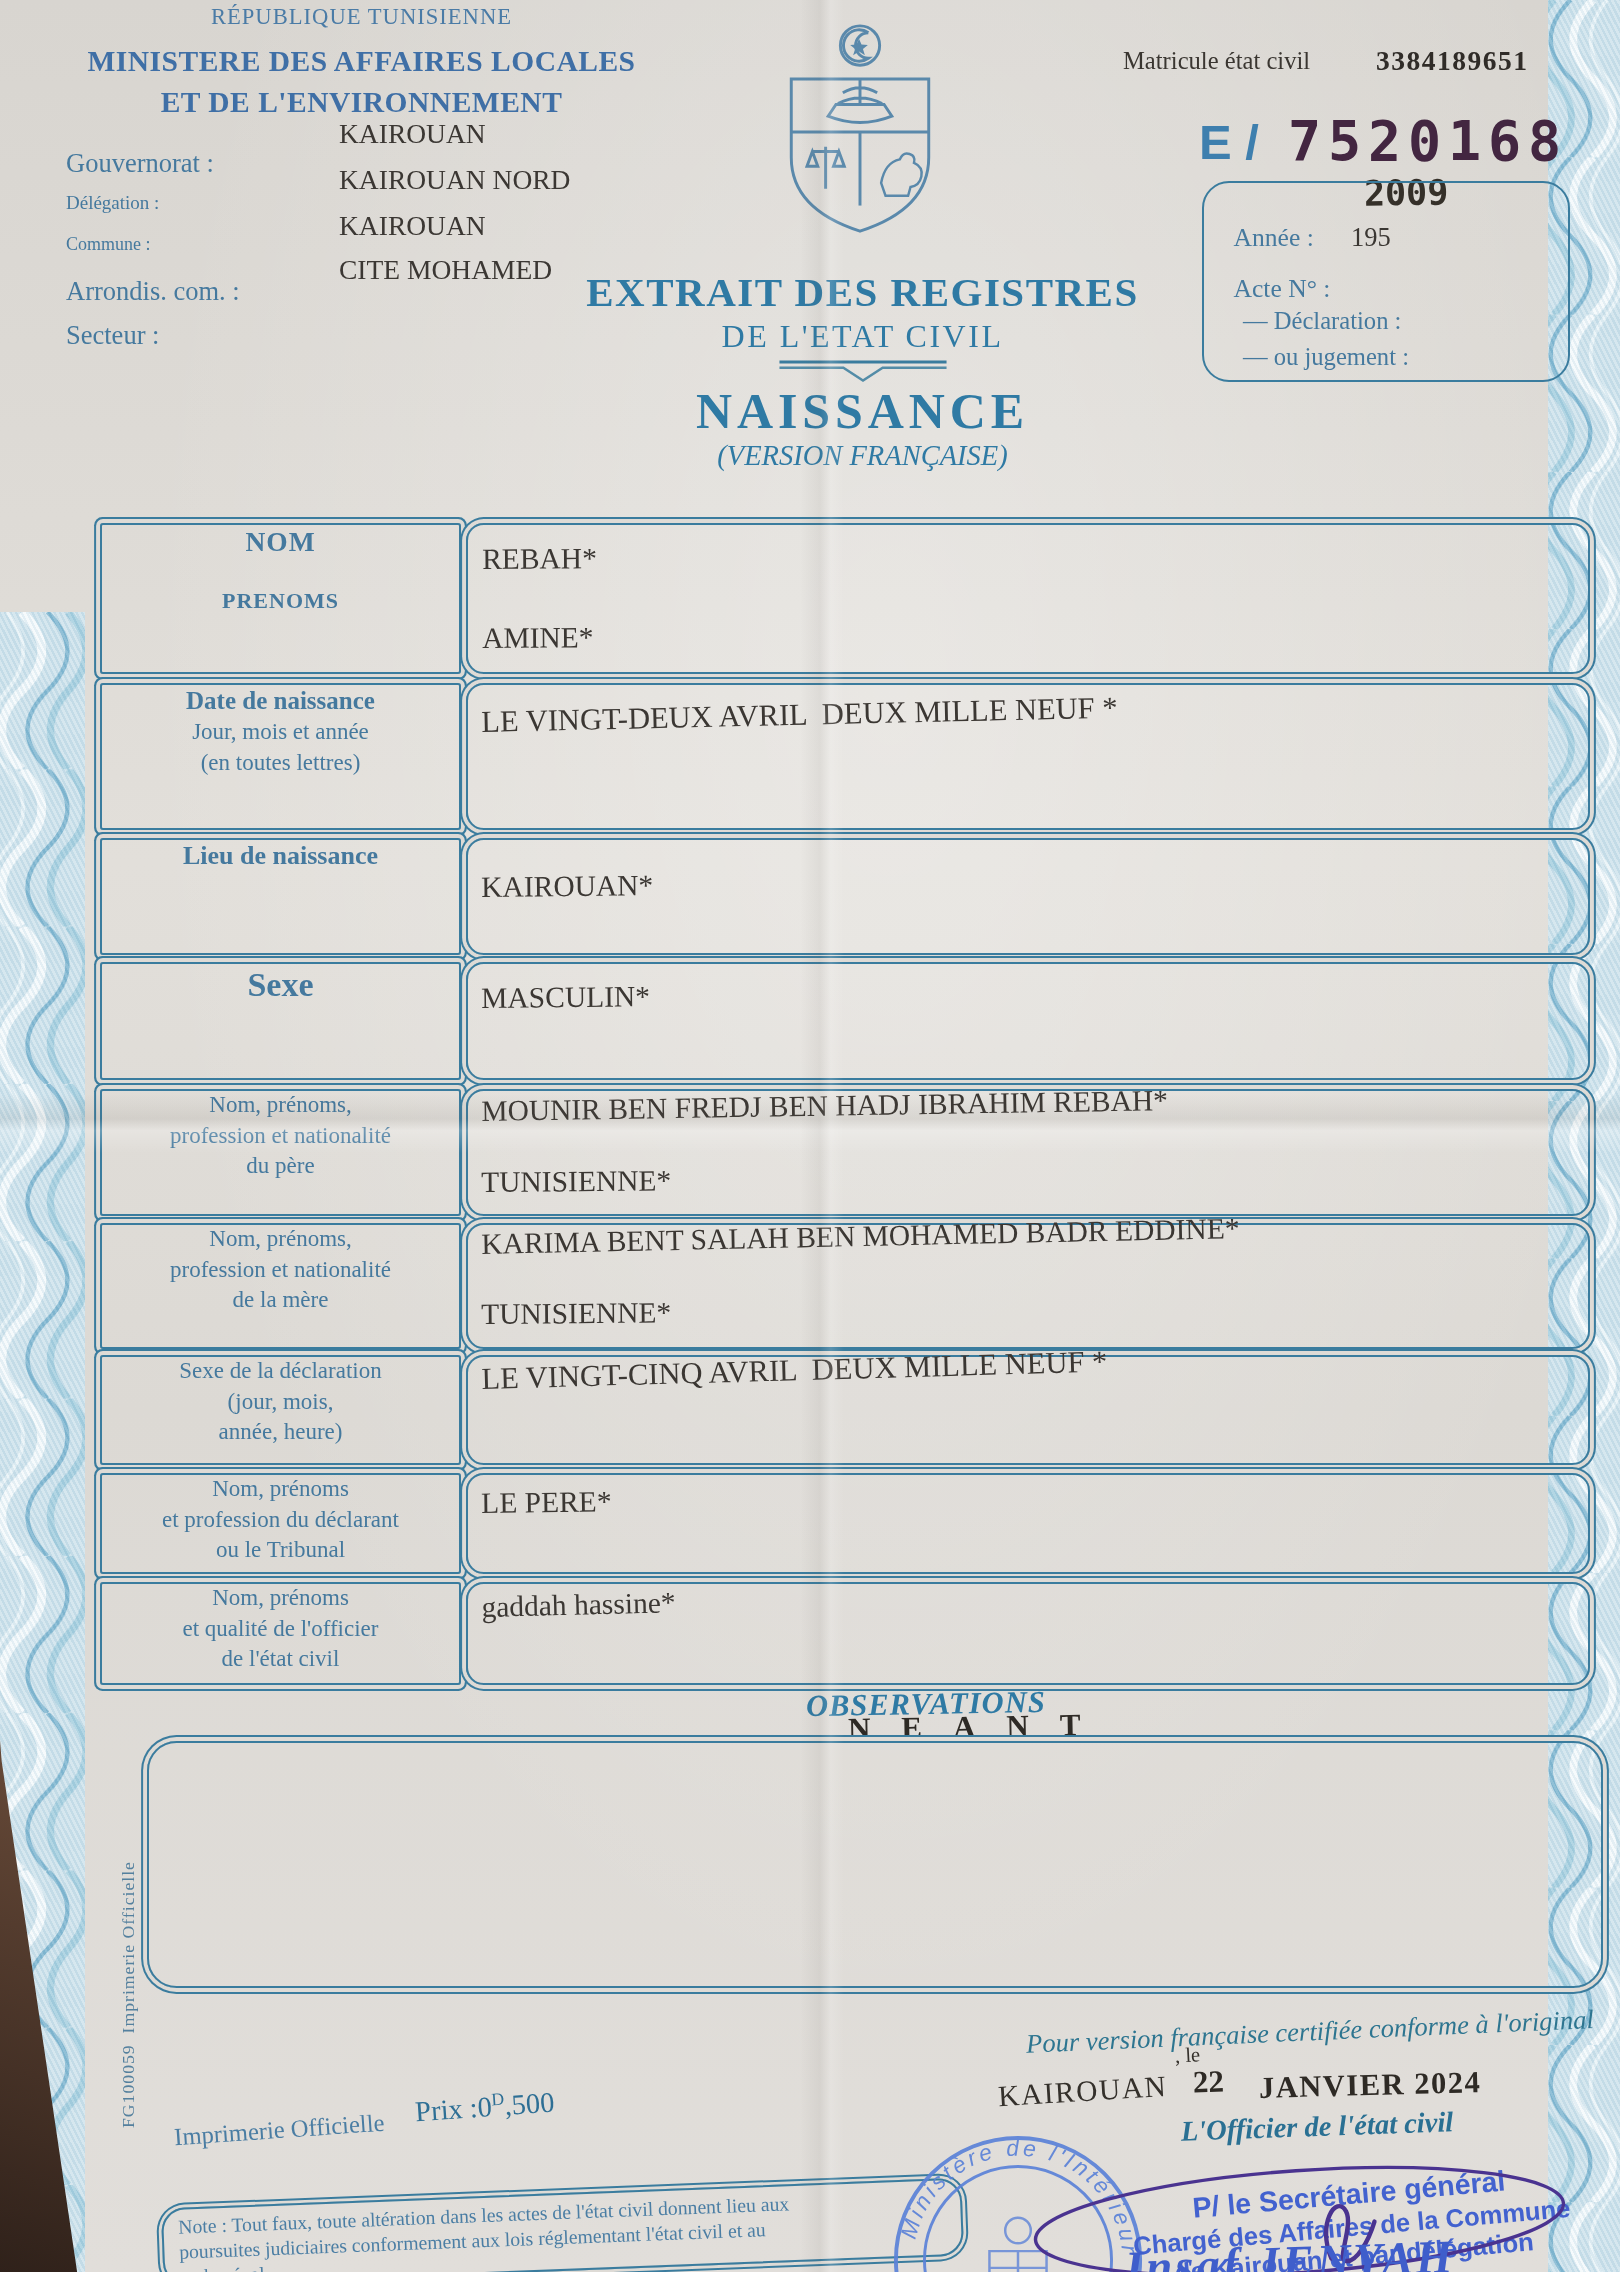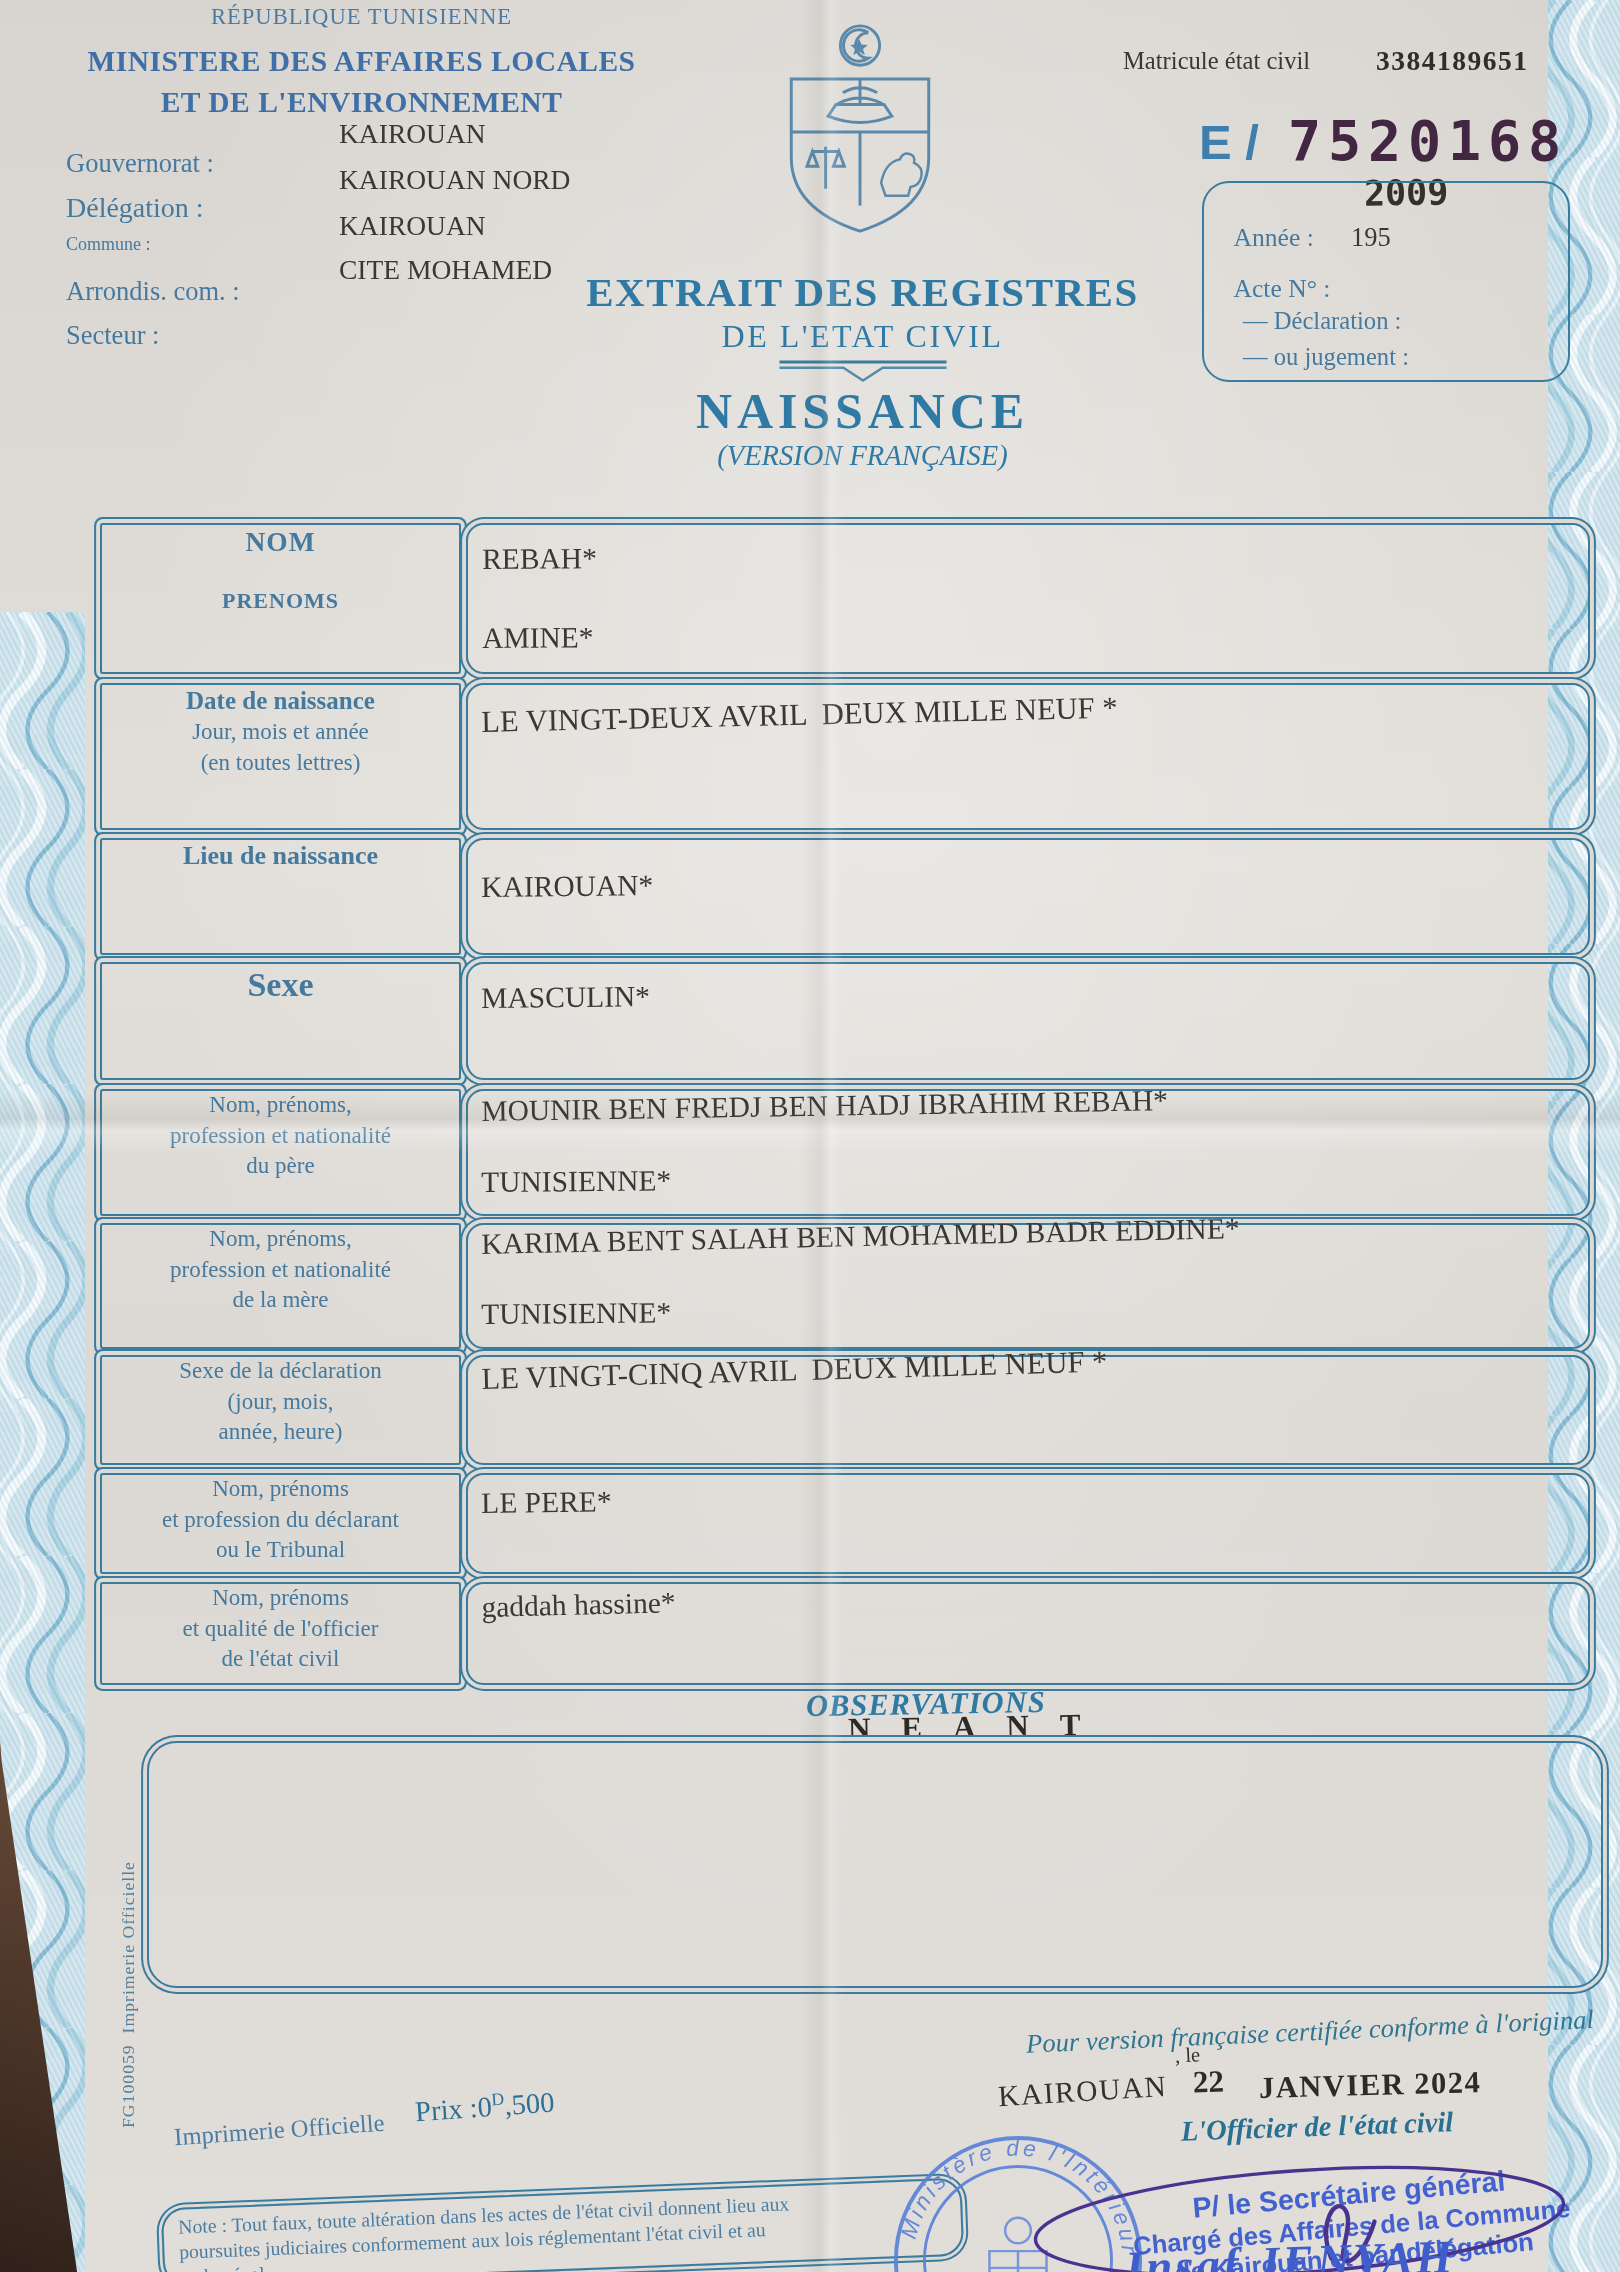--- a/index.html
+++ b/index.html
@@ -85,21 +85,21 @@
       </defs>
       <rect width="147" height="4624" fill="url(#gr)"></rect>
     </svg>
   </div>
 
   <div class="abs ser c" style="left:165px;top:4px;width:393px;font-size:22.6px;letter-spacing:1px;color:#4a7ba6">RÉPUBLIQUE TUNISIENNE</div>
   <div class="abs ser b c" style="left:59px;top:45px;width:605px;font-size:29.5px;color:#3f6fa6;letter-spacing:0.5px">MINISTERE DES AFFAIRES LOCALES</div>
   <div class="abs ser b c" style="left:59px;top:86px;width:605px;font-size:29.5px;color:#3f6fa6;letter-spacing:0.5px">ET DE L'ENVIRONNEMENT</div>
 
   <div class="abs ser blue" style="left:66px;top:148px;font-size:26.5px">Gouvernorat :</div>
-  <div class="abs ser blue" style="left:66px;top:192px;font-size:28px">Délégation :</div>
+  <div class="abs ser blue" style="left:66px;top:192px;font-size:19px">Délégation :</div>
   <div class="abs ser blue" style="left:66px;top:234px;font-size:18px">Commune :</div>
   <div class="abs ser blue" style="left:66px;top:276px;font-size:26.5px">Arrondis. com. :</div>
   <div class="abs ser blue" style="left:66px;top:320px;font-size:26.5px">Secteur :</div>
 
   <div class="abs typed" style="left:339px;top:118px;font-size:27.5px">KAIROUAN</div>
   <div class="abs typed" style="left:339px;top:164px;font-size:27.5px">KAIROUAN NORD</div>
   <div class="abs typed" style="left:339px;top:210px;font-size:27.5px">KAIROUAN</div>
   <div class="abs typed" style="left:339px;top:254px;font-size:27.5px">CITE MOHAMED</div>
 
   <div class="abs" style="left:764px;top:19.7px">

